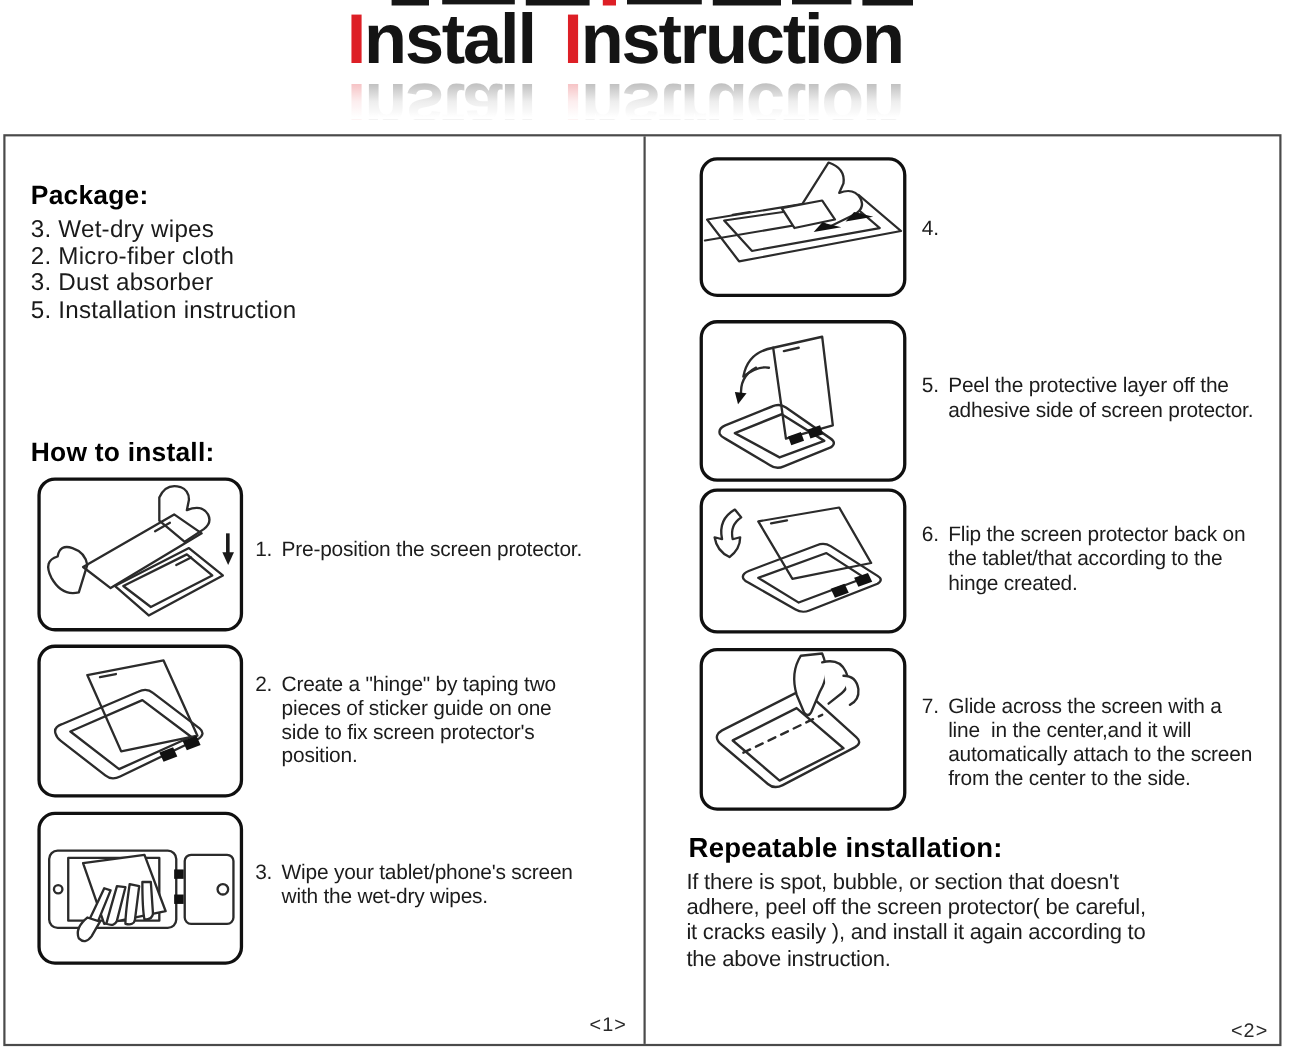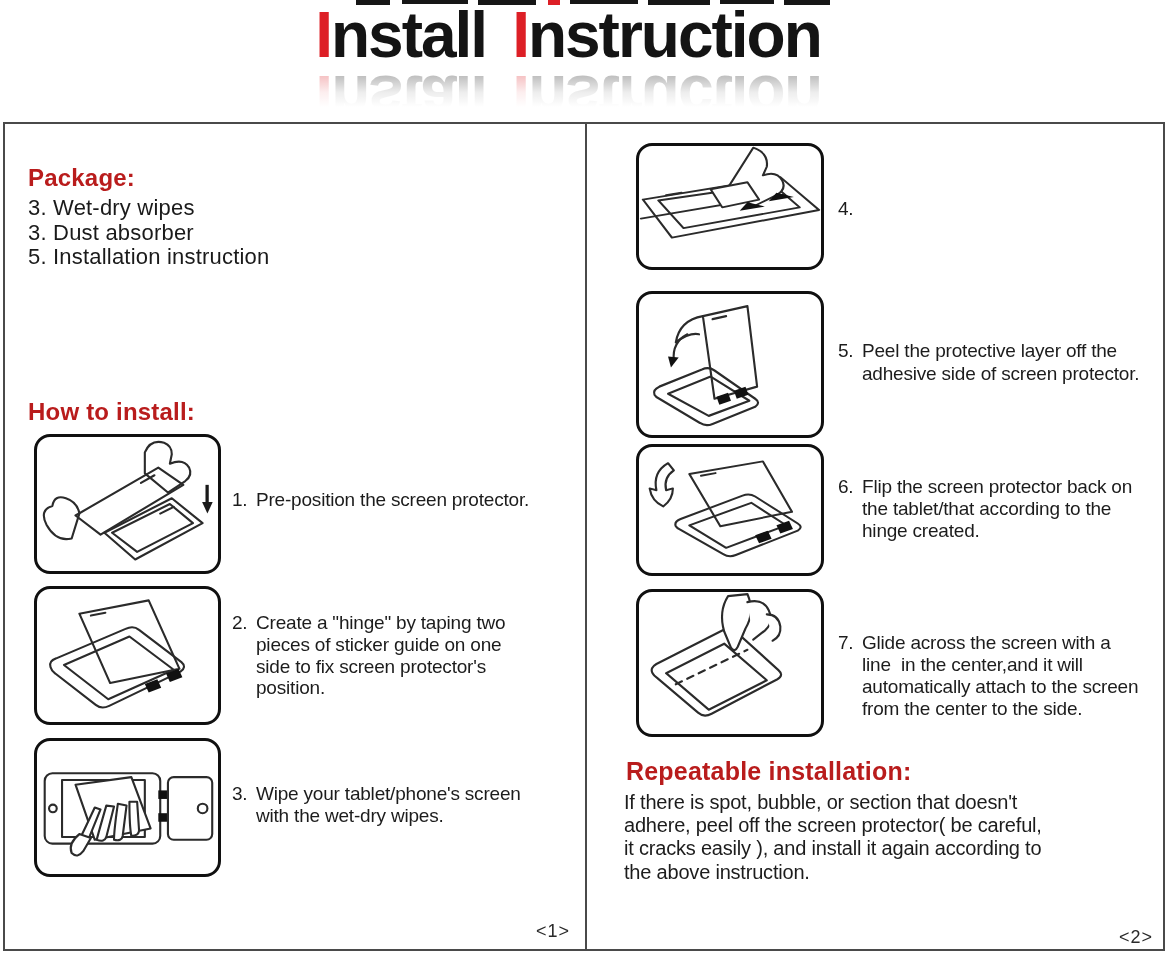--- a/index.html
+++ b/index.html
@@ -18,21 +18,21 @@
   .reflect-fade{position:absolute;left:0;top:0;right:0;bottom:0;
     background:linear-gradient(to bottom,rgba(255,255,255,.25) 0%,rgba(255,255,255,.85) 60%,#fff 95%);}
   
   .frag{position:absolute;top:0;background:#161616;}
   .frag.red{background:var(--accent,#dd1f26);}
   
   .frame{position:absolute;left:3px;top:122px;width:1162px;height:829px;
     border:2px solid #4a4a4a;box-sizing:border-box;background:transparent;}
   .divider{position:absolute;left:585px;top:124px;width:2px;height:825px;background:#4a4a4a;}
   
-  .h1{position:absolute;font-weight:bold;font-size:24px;letter-spacing:.2px;color:#b91c1c;}
+  .h1{position:absolute;font-weight:bold;font-size:24px;letter-spacing:.2px;color:#000000;}
   .pkg-list{position:absolute;left:28px;top:196px;font-size:22px;letter-spacing:.2px;}
   .pkg-item{line-height:24.6px;white-space:nowrap;}
   .step-text{position:absolute;display:flex;font-size:19px;line-height:21.8px;letter-spacing:-0.2px;color:#1c1c1c;}
   .step-text .num{width:24px;flex:none;}
   .step-text .body{white-space:pre-wrap;}
   .s45{line-height:23px;}
   .s67{line-height:22px;}
   .rep-body{position:absolute;font-size:20px;line-height:23.2px;letter-spacing:-0.2px;white-space:pre-wrap;color:#1c1c1c;}
   
   .illus{position:absolute;border:3px solid #101010;border-radius:16px;background:#fff;box-sizing:border-box;overflow:hidden;}
@@ -66,20 +66,21 @@
   </div>
 </div>
 
 <div class="frame"></div>
 <div class="divider"></div>
 
 <div class="h1" style="left:28px;top:164px;">Package:</div>
 
 <div class="pkg-list">
   <div class="pkg-item">3. Wet-dry wipes</div>
+  <div class="pkg-item">2. Micro-fiber cloth</div>
   <div class="pkg-item">3. Dust absorber</div>
   <div class="pkg-item">5. Installation instruction</div>
 </div>
 
 <div class="h1" style="left:28px;top:398px;">How to install:</div>
 
 <div class="illus" style="left:34px;top:434px;width:187px;height:140px;">
   <svg viewBox="0 0 188 140" preserveAspectRatio="none">
     <g fill="#fff" stroke="#2b2b2b" stroke-width="2.2" stroke-linejoin="round" stroke-linecap="round">
       <path d="M112 16 Q118 2 132 6 Q140 9 140 18 L138 28 Q152 22 158 32 Q162 40 154 46 L136 58 L112 38 Z"></path>

